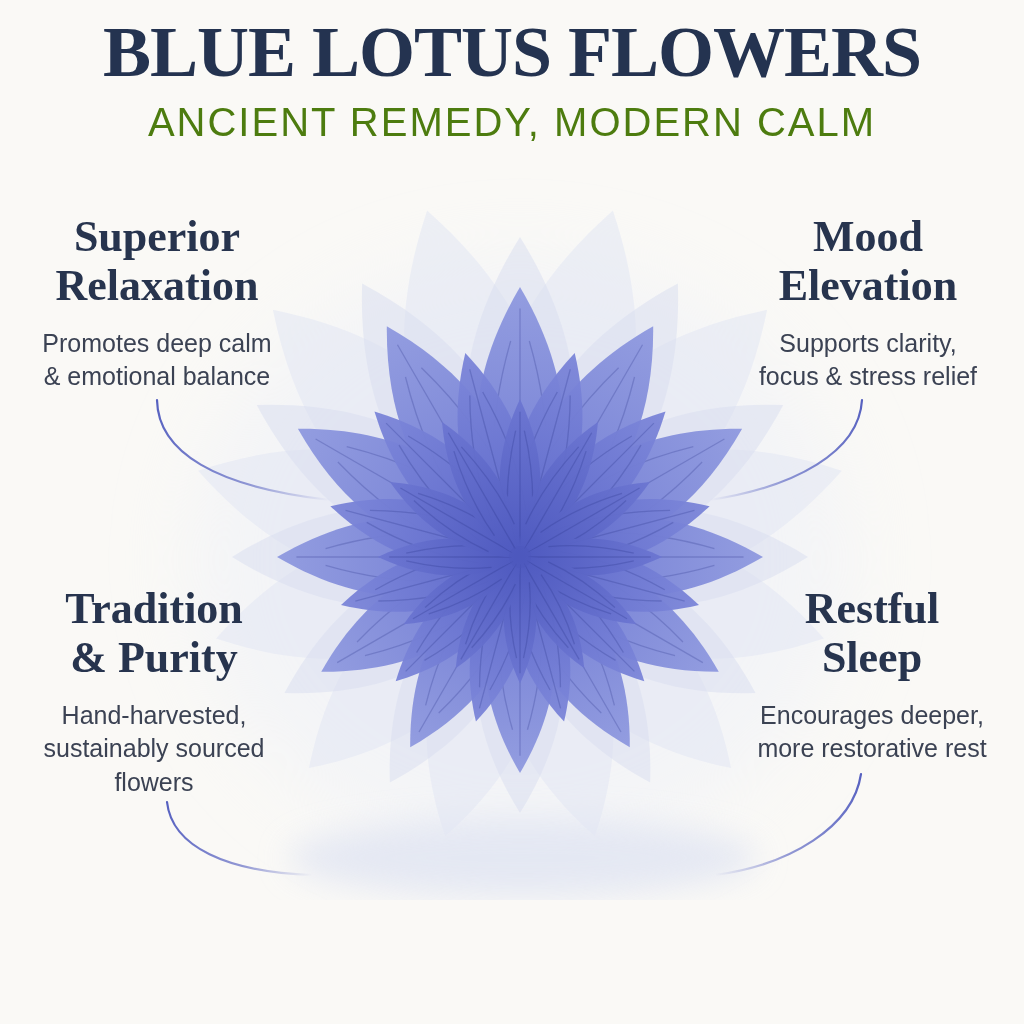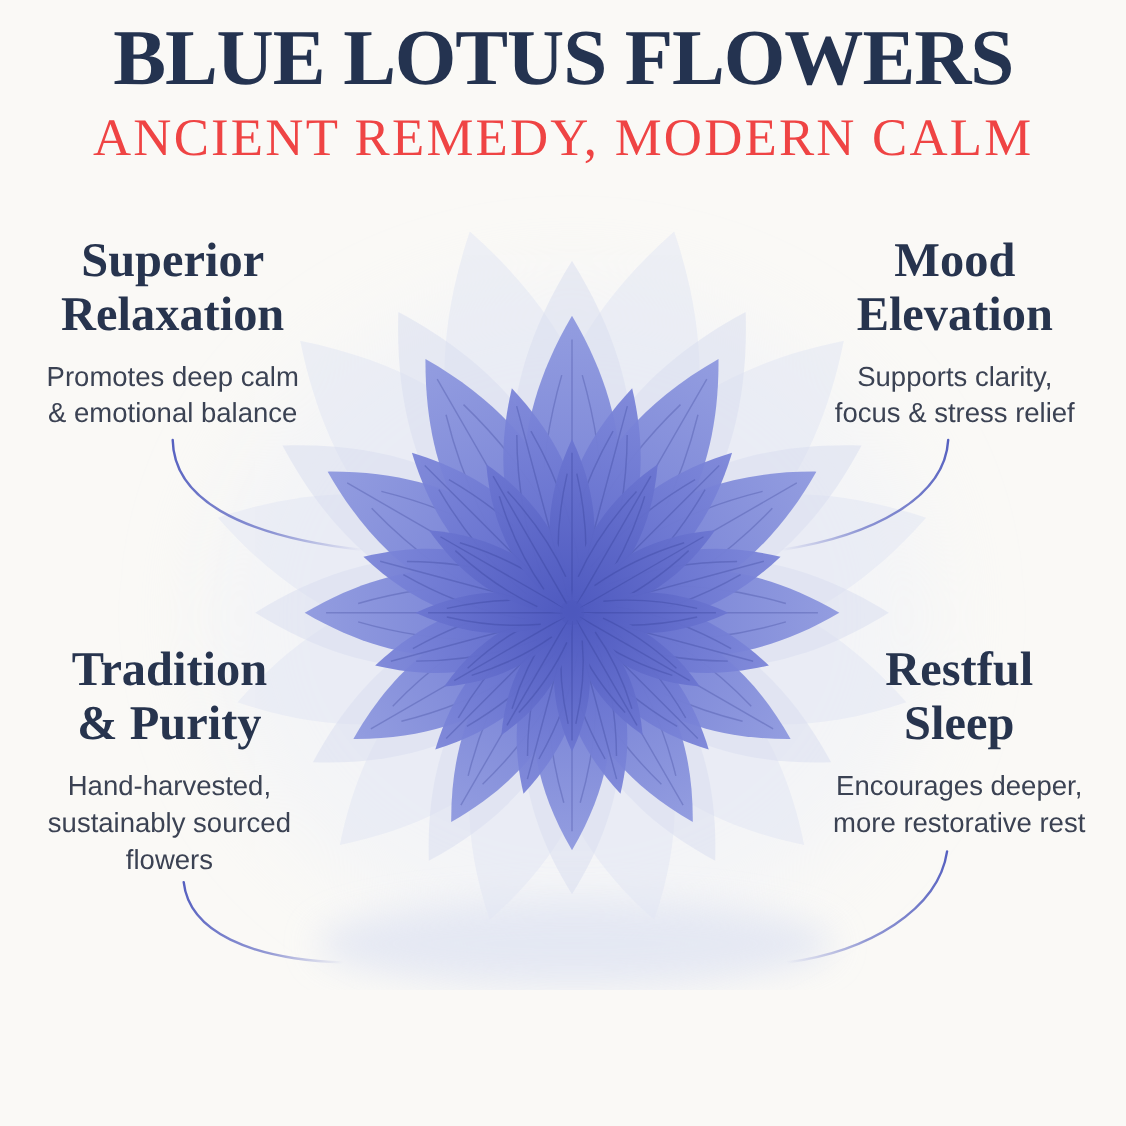--- a/index.html
+++ b/index.html
@@ -18,26 +18,26 @@
     margin:0;
     font-family:"Liberation Serif", serif;
     font-weight:600;
     font-size:72px;
     line-height:1.0;
     letter-spacing:-1px;
     color:#243350;
   }
   .subtitle{
     margin:14px 0 0 0;
-    font-family:Liberation Serif, serif;
+    font-family:Liberation Sans, sans-serif;
     font-weight:500;
-    font-size:48px;
+    font-size:40px;
     line-height:1.0;
     letter-spacing:2px;
-    color:#ef4444;
+    color:#4d7c0f;
   }
 
   
   .callout{position:absolute;width:320px;text-align:center;}
   .callout h3{
     margin:0;
     font-family:"Liberation Serif", serif;
     font-weight:600;
     font-size:44px;
     line-height:1.12;

